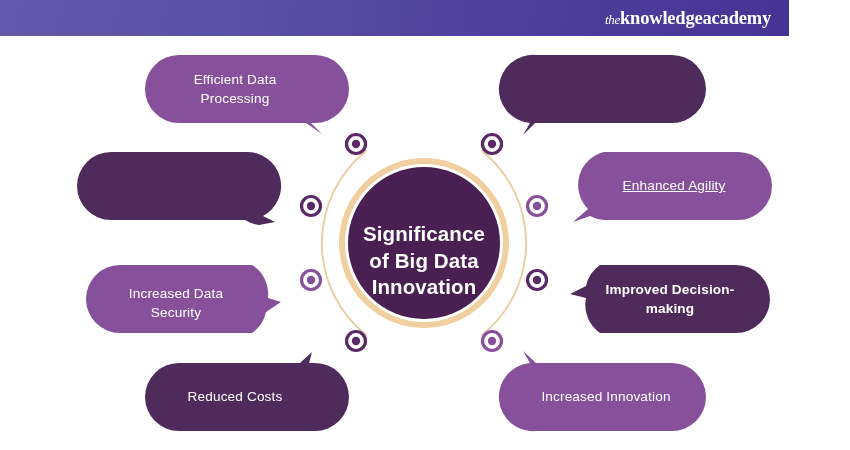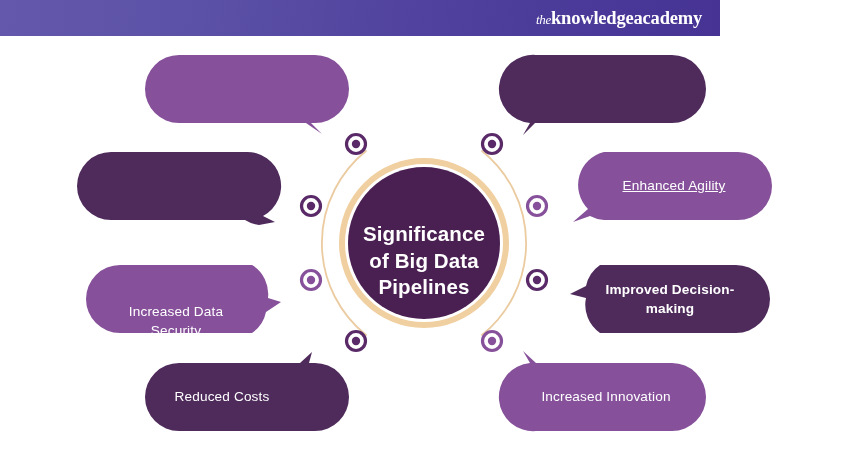--- a/index.html
+++ b/index.html
@@ -14,21 +14,21 @@
     height: 450px;
     background: #ffffff;
     overflow: hidden;
     font-family: "Liberation Sans", sans-serif;
   }
 
   
   #header {
     position: absolute;
     left: 0; top: 0;
-    width: 720px; height: 36px;
+    width: 789px; height: 36px;
     background: linear-gradient(100deg, #6358ab 0%, #5b51a6 28%, #50429e 58%, #463394 100%);
   }
   #brand {
     position: absolute;
     right: 18px;
     top: 50%;
     transform: translateY(-50%);
     color: #ffffff;
     font-family: "Liberation Serif", serif;
     font-size: 18.5px;
@@ -198,28 +198,30 @@
 
         <g>
           <circle cx="492" cy="305" r="9.5" fill="#FFFFFF" stroke="#86519A" stroke-width="3.2"></circle>
           <circle cx="492" cy="305" r="4.2" fill="#86519A"></circle>
         </g>
       </g>
     </svg>
 
     <div id="center-label">Significance
 of Big Data
-Pipelines</div>
-
-
-
-    <div class="bubble-label" style="left:86px; top:243px; width:180px; height:84px;">Increased Data
+Innovation</div>
+
+    <div class="bubble-label" style="left:145px; top:19px; width:180px; height:68px;">Efficient Data
+Processing</div>
+
+
+    <div class="bubble-label" style="left:86px; top:225px; width:180px; height:84px;">Increased Data
 Security</div>
 
-    <div class="bubble-label" style="left:132px; top:327px; width:180px; height:68px;">Reduced Costs</div>
+    <div class="bubble-label" style="left:145px; top:327px; width:180px; height:68px;">Reduced Costs</div>
 
 
     <div class="bubble-label" style="left:584px; top:116px; width:180px; height:68px;text-decoration:underline;">Enhanced Agility</div>
 
     <div class="bubble-label" style="left:580px; top:229px; width:180px; height:68px;font-weight:bold;">Improved Decision-
 making</div>
 
     <div class="bubble-label" style="left:516px; top:327px; width:180px; height:68px;">Increased Innovation</div>
 
   </div>

